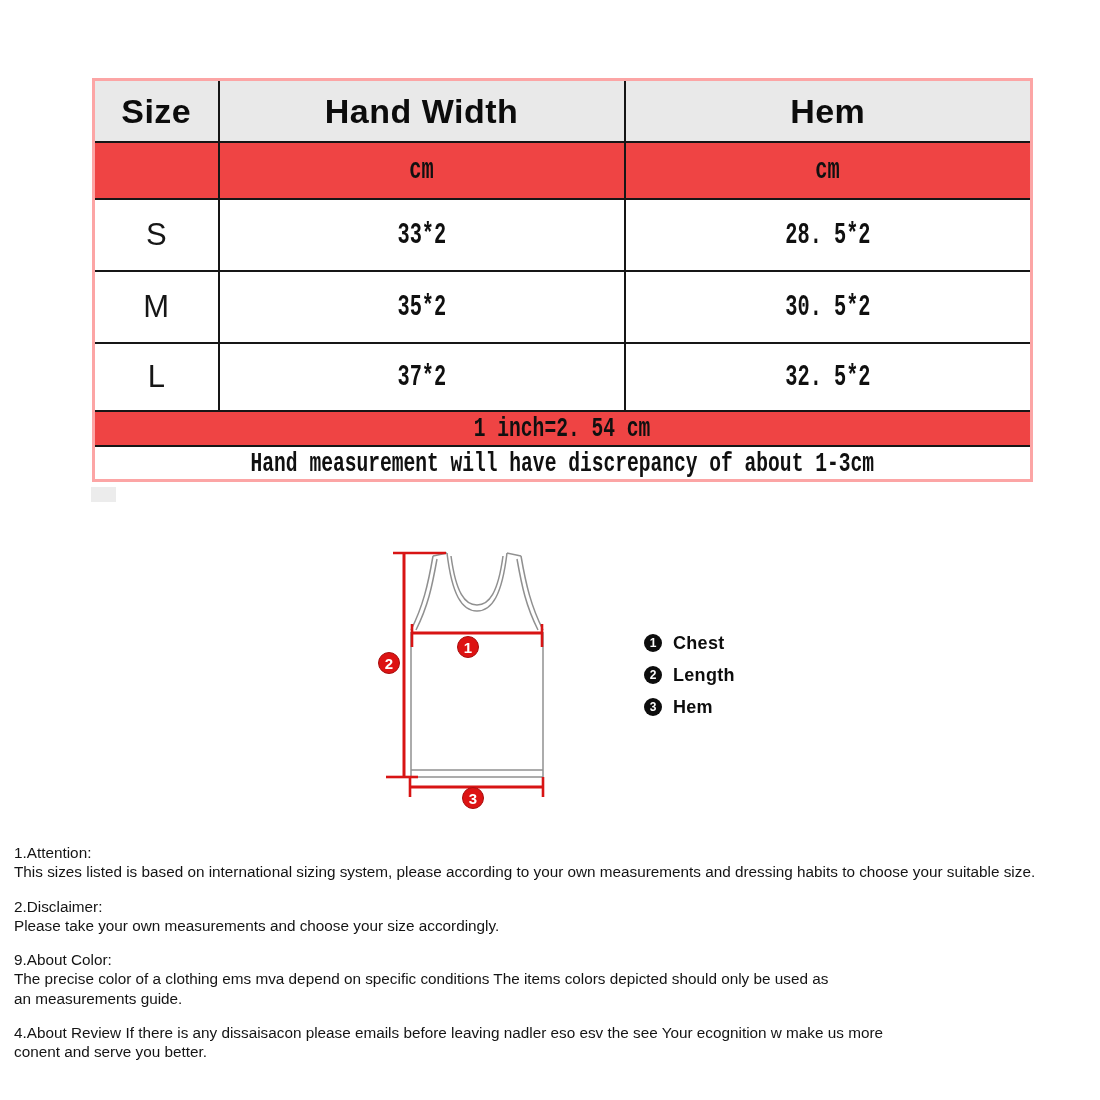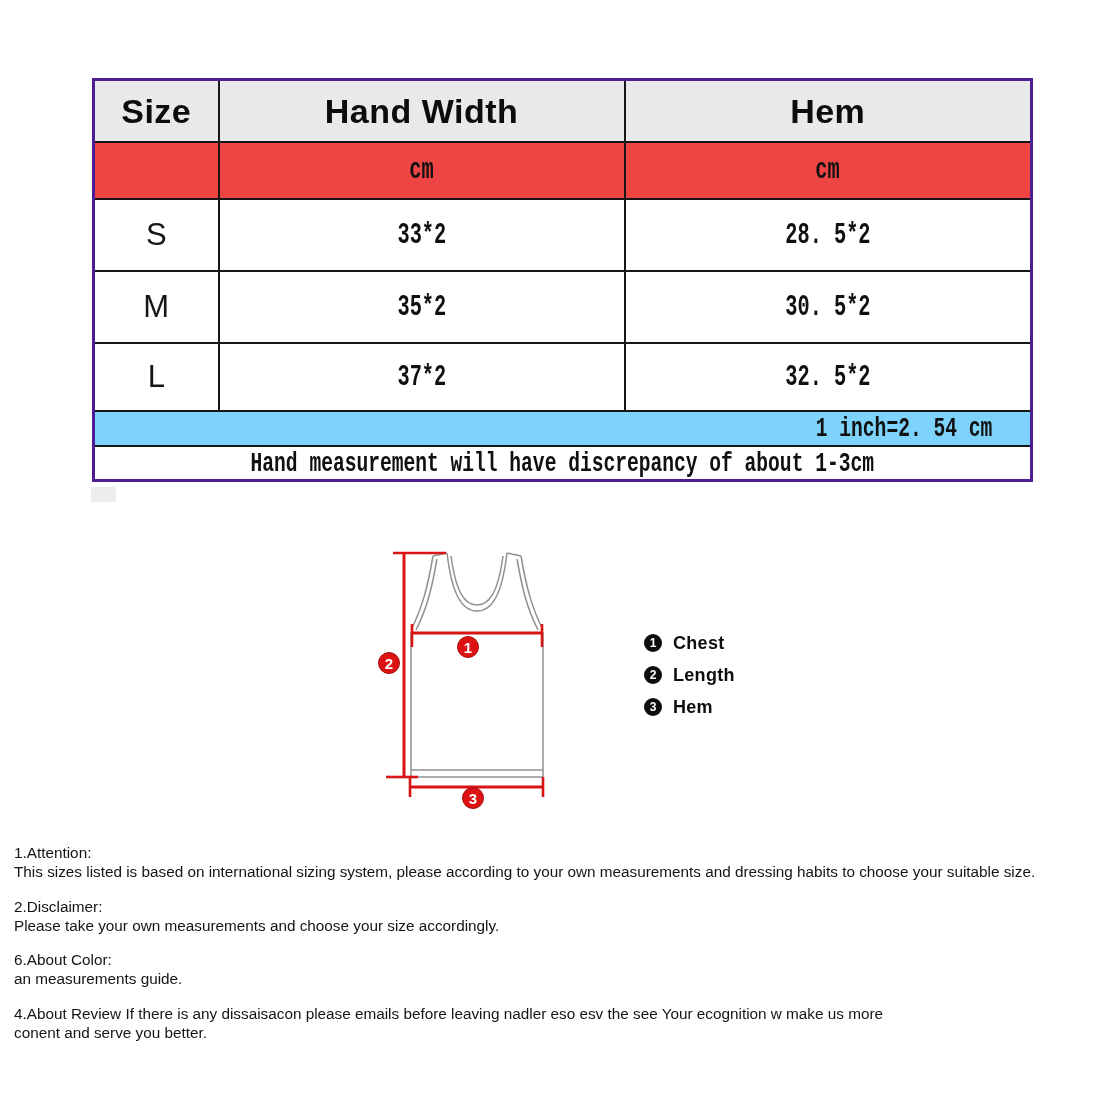--- a/index.html
+++ b/index.html
@@ -5,35 +5,35 @@
   html,body{margin:0;padding:0;background:#fff;}
   .page{
     position:relative;width:1100px;height:1100px;background:#ffffff;
     font-family:"Liberation Sans",sans-serif;color:#111;overflow:hidden;
   }
 
   
   table.size-table{
     position:absolute;left:92px;top:78px;width:938px;
     border-collapse:collapse;table-layout:fixed;
-    border:3px solid #4c1d95;
+    border:3px solid #fca5a5;
   }
   table.size-table td,table.size-table th{
     border:2px solid #161616;text-align:center;vertical-align:middle;
     padding:0;overflow:hidden;white-space:nowrap;
   }
   tr.head-row th{
     background:#e9e9e9;height:60px;
     font-size:34px;font-weight:bold;color:#0c0c0c;letter-spacing:0.5px;
   }
   tr.unit-row td{background:#ef4444;height:55px;}
   tr.data-row td{height:70px;background:#fff;}
   tr.data-row td.size-cell{font-size:31px;font-weight:400;color:#161616;}
   tr.row-l td{height:66px;}
-  tr.note-row-1 td{height:33px;background:#7dd3fc;text-align:right;}
+  tr.note-row-1 td{height:33px;background:#ef4444;}
   tr.note-row-2 td{height:32px;background:#fff;}
   .mono{
     display:inline-block;font-family:"Liberation Mono",monospace;
     font-weight:bold;font-size:29px;color:#101010;
     transform:scaleX(0.70);transform-origin:center center;
   }
   .mono.small{font-size:28px;}
   .corner-patch{
     position:absolute;left:91px;top:486px;width:25px;height:15px;
     background:#ececec;border-top:1px solid #fff;
@@ -169,21 +169,22 @@
   <div class="notes">
     <div class="note-section">
       <p>1.Attention:</p>
       <p>This sizes listed is based on international sizing system, please according to your own measurements and dressing habits to choose your suitable size.</p>
     </div>
     <div class="note-section">
       <p>2.Disclaimer:</p>
       <p>Please take your own measurements and choose your size accordingly.</p>
     </div>
     <div class="note-section">
-      <p>6.About Color:</p>
+      <p>9.About Color:</p>
+      <p>The precise color of a clothing ems mva depend on specific conditions The items colors depicted should only be used as</p>
       <p>an measurements guide.</p>
     </div>
     <div class="note-section">
       <p>4.About Review If there is any dissaisacon please emails before leaving nadler eso esv the see Your ecognition w make us more</p>
       <p>conent and serve you better.</p>
     </div>
   </div>
 
 </div>
 

